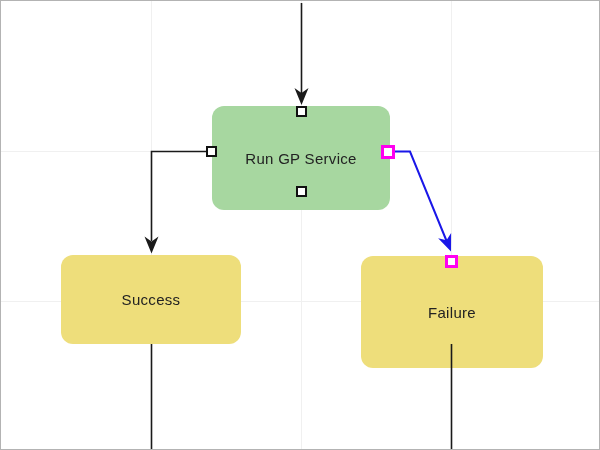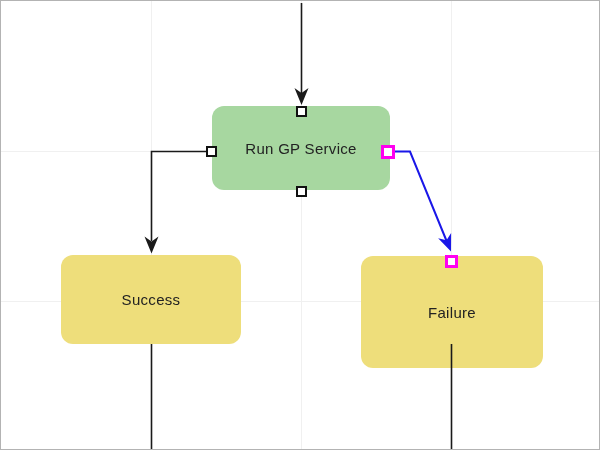--- a/index.html
+++ b/index.html
@@ -16,21 +16,21 @@
   .node{
     position:absolute;z-index:1;border-radius:12px;
     display:flex;align-items:center;justify-content:center;
   }
   .node-label{
     font-size:15px;letter-spacing:.3px;color:var(--label_text,#222);
     user-select:none;
   }
   .node-green{background:var(--node_green,#a7d7a0);}
   .node-yellow{background:var(--node_yellow,#eede7b);}
-  #node-run-gp{left:211px;top:105px;width:178px;height:84px;}
+  #node-run-gp{left:211px;top:105px;width:178px;height:104px;}
   #node-success{left:60px;top:254px;width:180px;height:89px;}
   #node-failure{left:360px;top:255px;width:182px;height:112px;}
   .port{
     position:absolute;z-index:3;background:#fff;box-sizing:border-box;
   }
   .port-plain{
     width:11px;height:11px;border:2px solid var(--port_border,#111);
   }
   .port-selected{
     border:3px solid var(--port_selected,#ff00f0);

